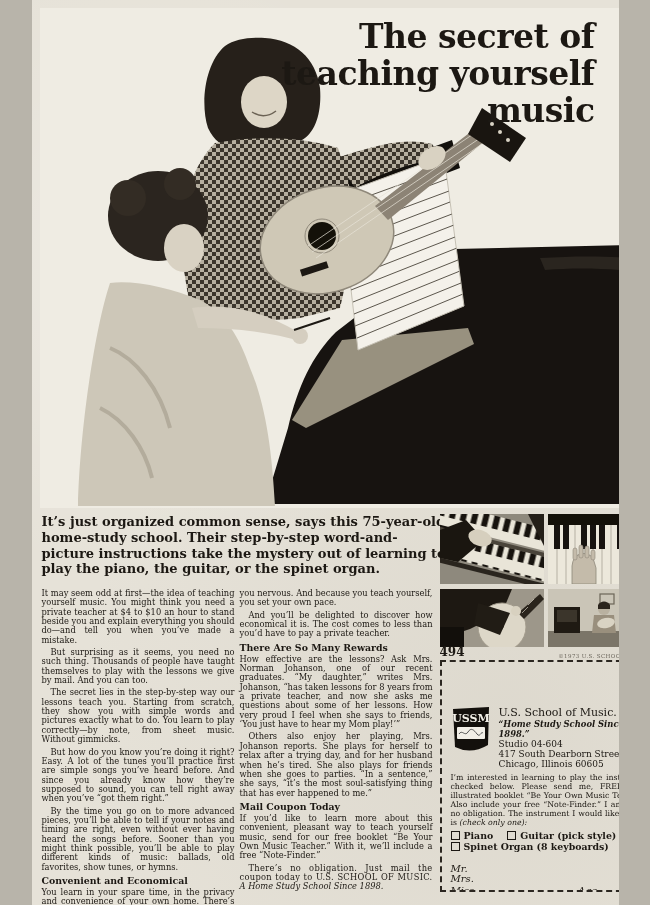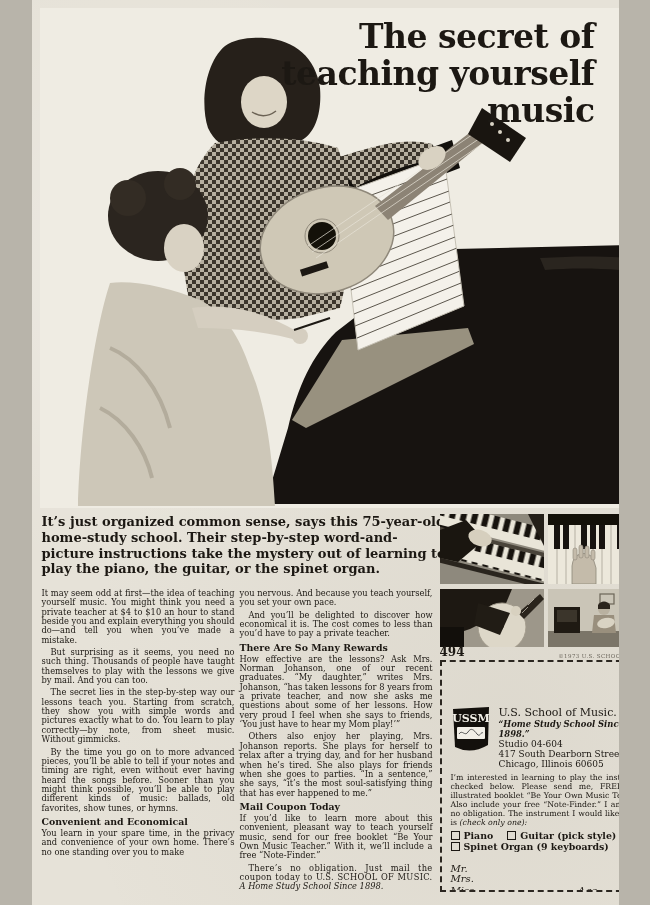--- a/index.html
+++ b/index.html
@@ -135,20 +135,21 @@
       <line x1="254" y1="322" x2="290" y2="310" stroke="#1d1914" stroke-width="2"></line>
     </svg>
   </div>
 
   <div class="intro">It’s just organized common sense, says this 75-year-old home-study school. Their step-by-step word-and-picture instructions take the mystery out of learning to play the piano, the guitar, or the spinet organ.</div>
 
   <div class="col col1">
     <p>It may seem odd at first—the idea of teaching yourself music. You might think you need a private teacher at $4 to $10 an hour to stand beside you and explain everything you should do—and tell you when you’ve made a mistake.</p>
     <p class="ind">But surprising as it seems, you need no such thing. Thousands of people have taught themselves to play with the lessons we give by mail. And you can too.</p>
     <p class="ind">The secret lies in the step-by-step way our lessons teach you. Starting from scratch, they show you with simple words and pictures exactly what to do. You learn to play correctly—by note, from sheet music. Without gimmicks.</p>
+    <p class="ind">But how do you know you’re doing it right? Easy. A lot of the tunes you’ll practice first are simple songs you’ve heard before. And since you already know how they’re supposed to sound, you can tell right away when you’ve “got them right.”</p>
     <p class="ind">By the time you go on to more advanced pieces, you’ll be able to tell if your notes and timing are right, even without ever having heard the songs before. Sooner than you might think possible, you’ll be able to play different kinds of music: ballads, old favorites, show tunes, or hymns.</p>
     <h4>Convenient and Economical</h4>
     <p>You learn in your spare time, in the privacy and convenience of your own home. There’s no one standing over you to make</p>
   </div>
 
   <div class="col col2">
     <p>you nervous. And because you teach yourself, you set your own pace.</p>
     <p class="ind">And you’ll be delighted to discover how economical it is. The cost comes to less than you’d have to pay a private teacher.</p>
     <h4>There Are So Many Rewards</h4>
     <p>How effective are the lessons? Ask Mrs. Norman Johanson, one of our recent graduates. “My daughter,” writes Mrs. Johanson, “has taken lessons for 8 years from a private teacher, and now she asks me questions about some of her lessons. How very proud I feel when she says to friends, ‘You just have to hear my Mom play!’”</p>
@@ -294,21 +295,21 @@
 
       <div class="cb-row">
         <span class="cb"></span>
         <span>Piano</span>
         <span class="gap"></span>
         <span class="cb"></span>
         <span>Guitar (pick style)</span>
       </div>
       <div class="cb-row">
         <span class="cb"></span>
-        <span>Spinet Organ (9 keyboards)</span>
+        <span>Spinet Organ (8 keyboards)</span>
       </div>
 
       <div class="form">
         <div class="static">Mr.</div>
         <div class="static">Mrs.</div>
         <div class="frow">
           <span class="lbl">Miss</span>
           <span class="fill"></span>
           <span class="lbl">Age</span>
           <span class="fill short"></span>

